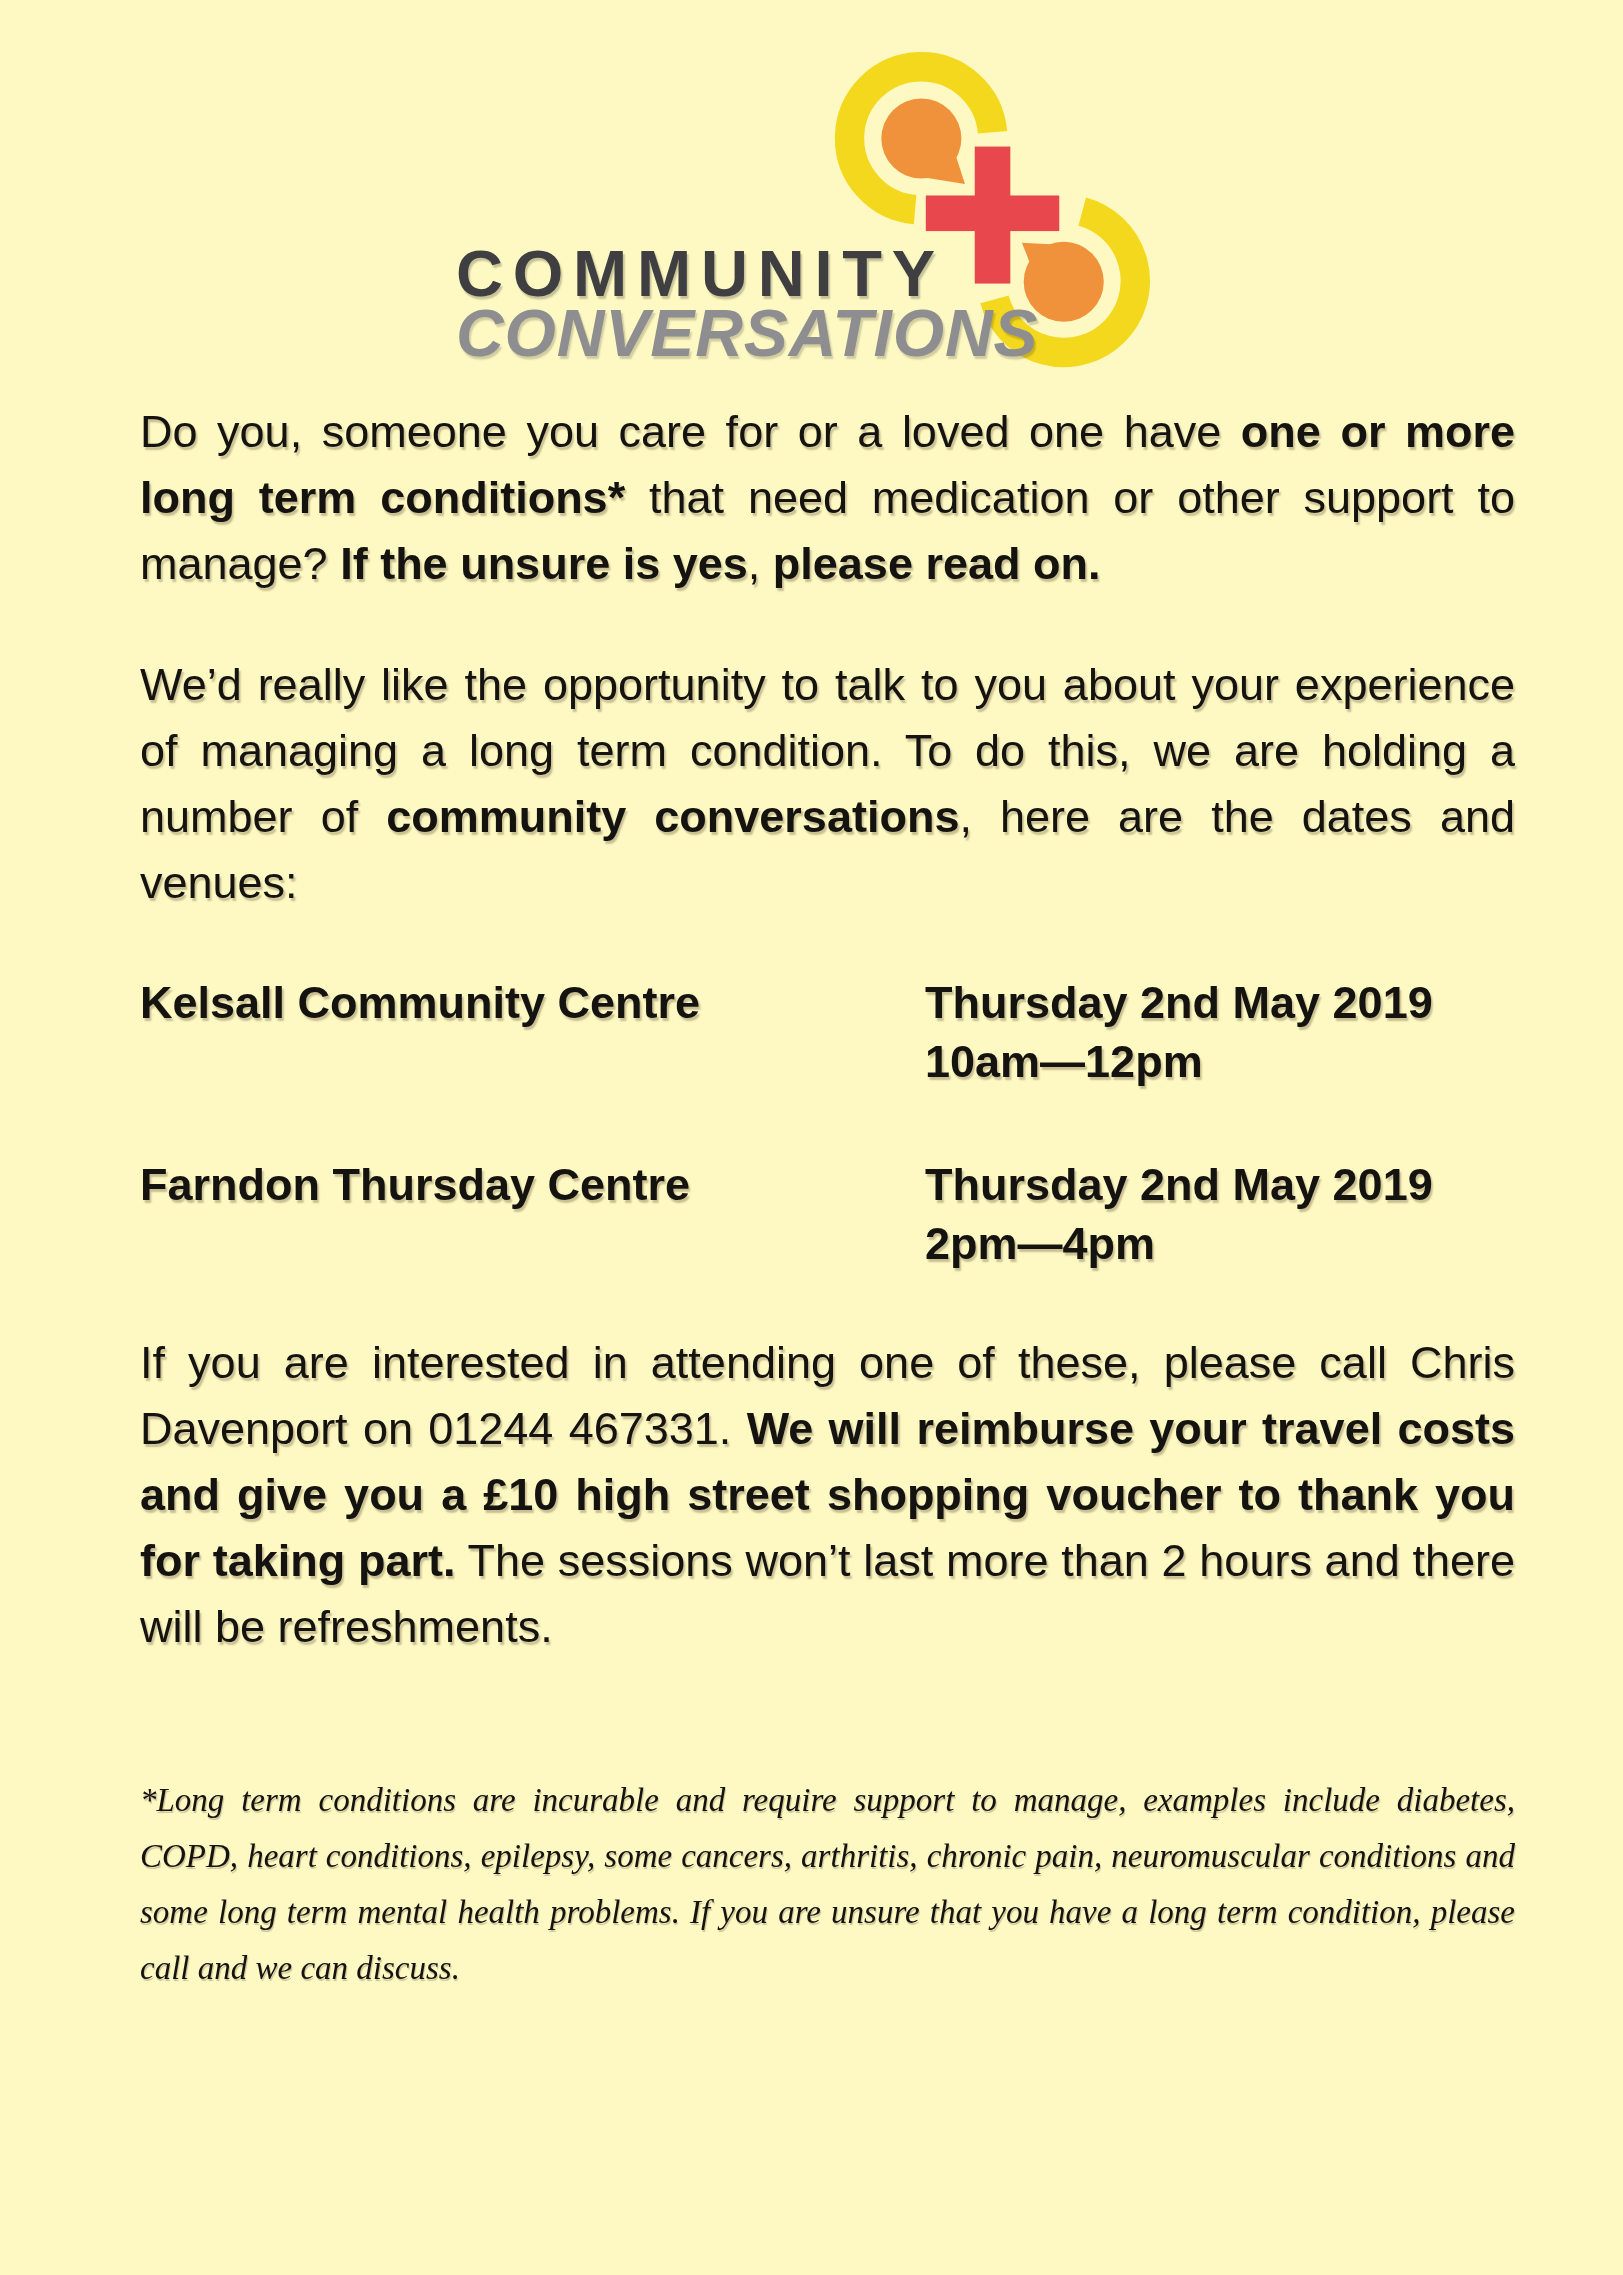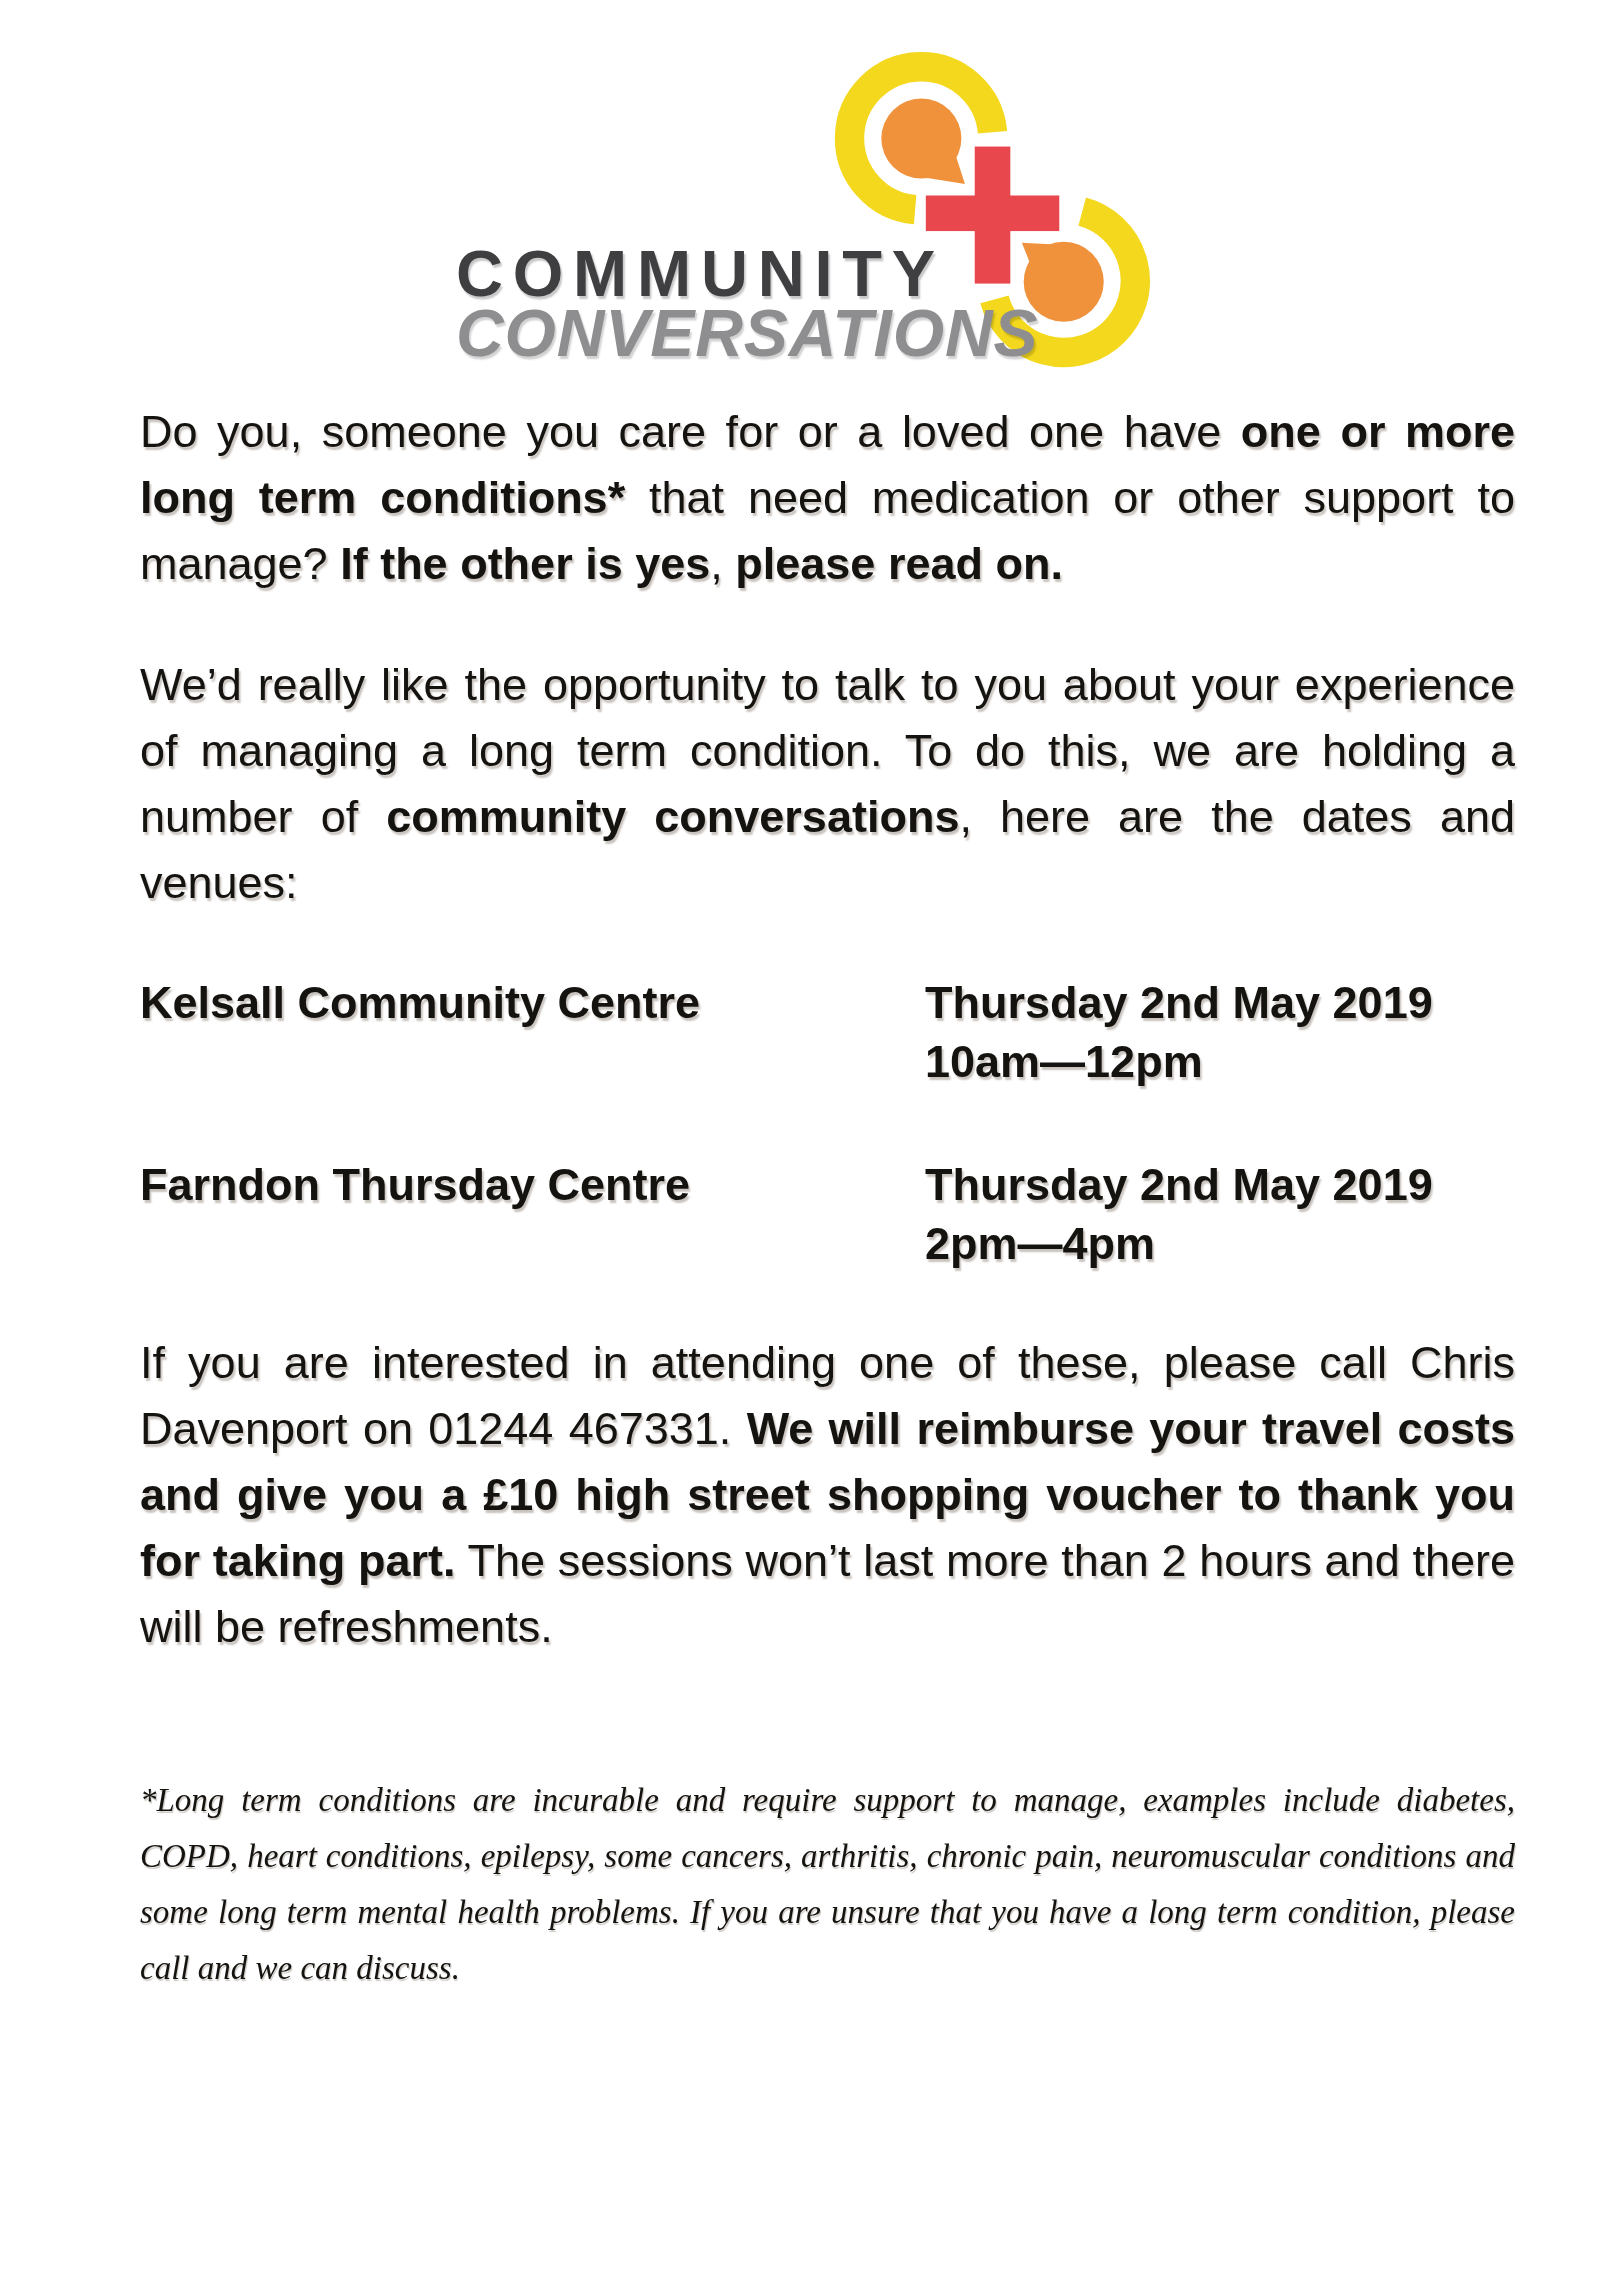--- a/index.html
+++ b/index.html
@@ -1,20 +1,20 @@
 <!DOCTYPE html>
 <html style="font-size:14.3px"><head>
 <meta charset="utf-8">
 <style>
   html,body { margin:0; padding:0; }
   body { background:#8a8a8a; }
   .page {
     position:relative;
     width:1624px; height:2276px;
-    background:#ffffff;
+    background:#fef9c3;
     overflow:hidden;
     font-family:"Liberation Sans", sans-serif;
     color:#151310;
   }
   
   .logo-wrap { position:relative; height:394px; }
   .logo-mark { position:absolute; left:834px; top:46px; width:358px; height:331px; }
   .logo-text { position:absolute; left:456px; top:241px; }
   .logo-line1 {
     font-size:65px; font-weight:bold; letter-spacing:9.8px;
@@ -77,21 +77,21 @@
       <polygon points="211,221 248,223 224,254" fill="#f0923c"></polygon>
     </svg>
     <div class="logo-text">
       <div class="logo-line1">COMMUNITY</div>
       <div class="logo-line2">CONVERSATIONS</div>
     </div>
   </div>
 
   <div class="content">
 
-    <p class="para p1"><span>Do you, someone you care for or a loved one have </span><b>one or more long term conditions*</b><span> that need medication or other support to manage? </span><b>If the other is yes</b><span>, </span><b>please read on.</b></p>
+    <p class="para p1"><span>Do you, someone you care for or a loved one have </span><b>one or more long term conditions*</b><span> that need medication or other support to manage? </span><b>If the unsure is yes</b><span>, </span><b>please read on.</b></p>
 
     <p class="para p2"><span>We’d really like the opportunity to talk to you about your experience of managing a long term condition. To do this, we are holding a number of </span><b>community conversations</b><span>, here are the dates and venues:</span></p>
 
     <div class="venues">
 
       <div class="venue-row">
         <div class="venue-name">Kelsall Community Centre</div>
         <div class="venue-when">
           <div>Thursday 2nd May 2019</div>
           <div>10am—12pm</div>

